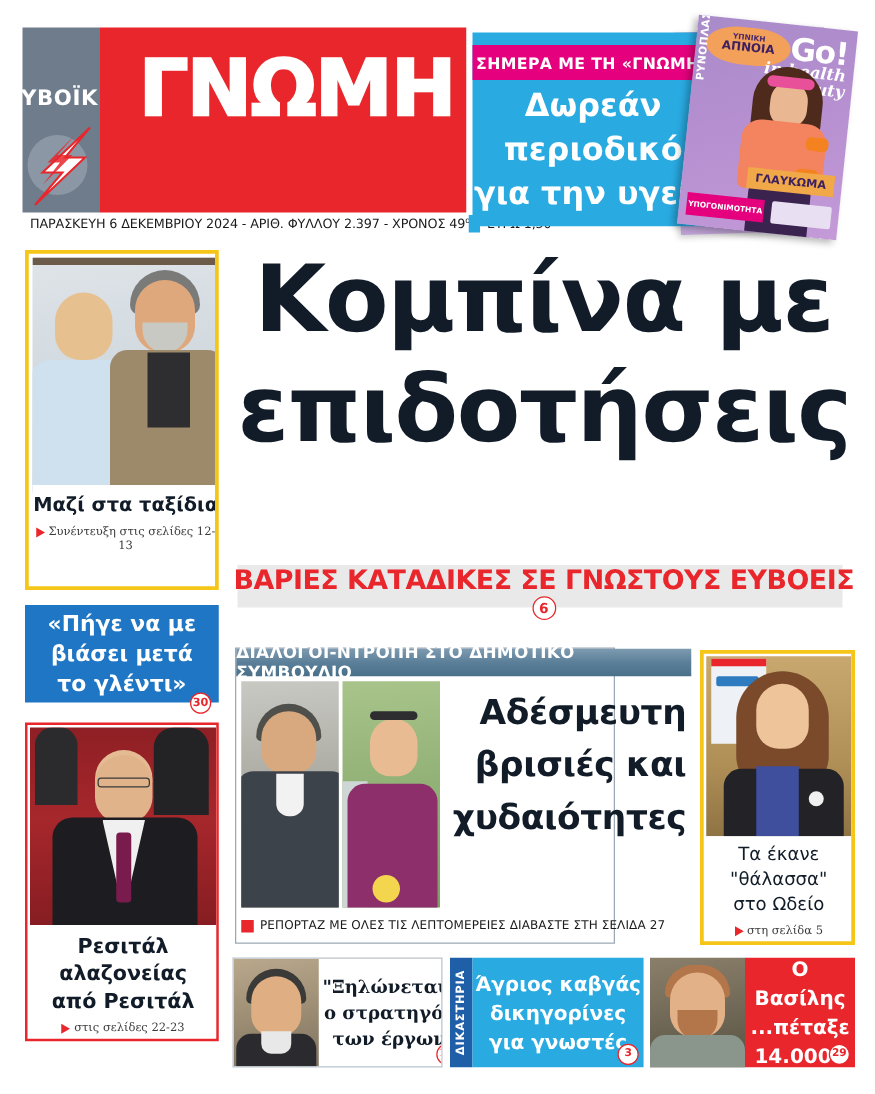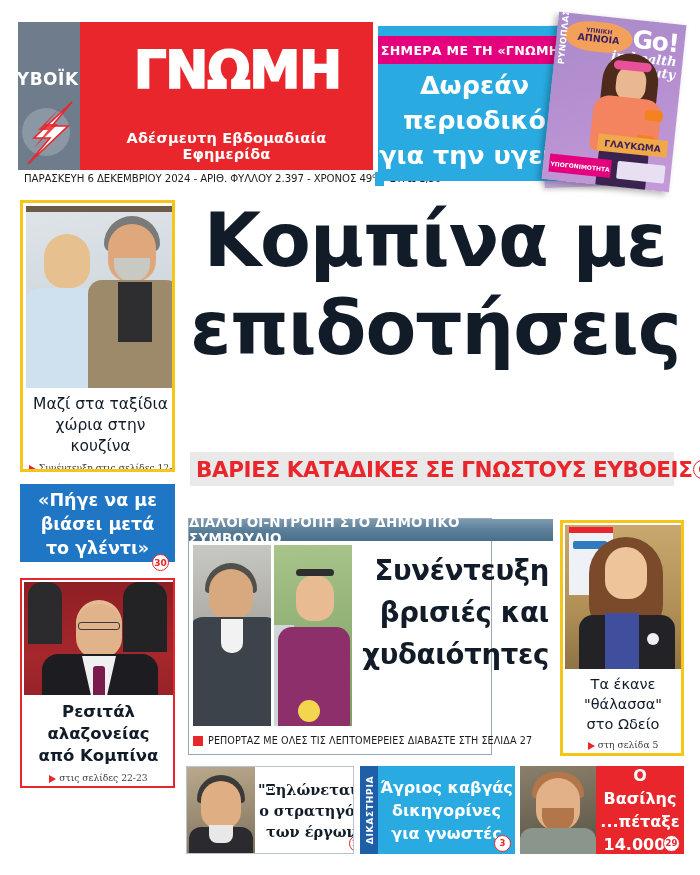--- a/index.html
+++ b/index.html
@@ -59,21 +59,21 @@
     flex: 1;
     background: #e8262b;
     position: relative;
   }
   .mast-gnomi {
     position: absolute;
     left: 4px; top: 6px;
     right: 2px;
     color: #ffffff;
     font-weight: 700;
-    font-size: 51px;
+    font-size: 62px;
     line-height: 86px;
     letter-spacing: -1px;
     text-align: center;
     margin-left: 20px;
     -webkit-text-stroke: 2px #ffffff;
   }
   .mast-sub {
     position: absolute;
     left: 0; right: 0; bottom: 8px;
     text-align: center;
@@ -243,20 +243,21 @@
   .main-head .l2 { text-align: right; }
   .head-strip {
     position: absolute;
     left: 190px; top: 452px;
     width: 484px; height: 34px;
     background: #e9e9e9;
     display: flex;
     align-items: center;
     padding-left: 6px;
     box-sizing: border-box;
+    flex-direction: column;
   }
   .head-strip-text {
     color: #e8262b;
     font-size: 21.5px;
     font-weight: 700;
     letter-spacing: -0.4px;
     white-space: nowrap;
     flex: 1;
   }
   .pbadge {
@@ -299,21 +300,21 @@
   .m-shirt { position:absolute; left:92px; top:76px; width:34px; height:60px; background:#2e2e30;}
   .ct-cap {
     position: absolute; left: 3px; bottom: 3px;
     width: 149px; height: 78px;
     background: #ffffff;
     text-align: center;
     padding-top: 6px;
     box-sizing: border-box;
   }
   .ct-cap-title {
-    font-size: 15.5px; font-weight: 400; color: #111c28; line-height: 21px;
+    font-size: 15.5px; font-weight: 700; color: #111c28; line-height: 21px;
   }
   .ref-line {
     font-size: 9.2px; color: #3b3b3b; margin-top: 5px;
     font-family: "DejaVu Serif", serif;
   }
   .ref-tri {
     display: inline-block;
     width: 0; height: 0;
     border-left: 7px solid #e8262b;
     border-top: 4px solid transparent;
@@ -345,21 +346,21 @@
     font-size: 9px;
     font-weight: 700;
     display: flex; align-items:center; justify-content:center;
     box-sizing: border-box;
     margin-left: 28px;
   }
 
   .card-recital {
     position: absolute;
     left: 20px; top: 578px;
-    width: 155px; height: 210px;
+    width: 155px; height: 255px;
     border: 2px solid #e8262b;
     background: #ffffff;
     box-sizing: border-box;
     overflow: hidden;
   }
   .cr-photo {
     position:absolute; left:2px; top:2px;
     width: 149px; height: 182px;
     background: linear-gradient(180deg,#8e1f24 0%, #a6272c 40%, #7d1a1f 100%);
     overflow: hidden;
@@ -591,21 +592,20 @@
     <div class="mast-left">
       <div class="mast-evv">ΕΥΒΟΪΚΗ</div>
       <div class="bolt-circle"></div>
       <svg class="bolt" viewBox="0 0 70 70">
         <polygon points="52,4 14,40 30,40 8,66 48,28 32,28" fill="#ffffff" stroke="#e8262b" stroke-width="1.6"></polygon>
         <polygon points="40,10 18,32 28,32 14,50 38,26 26,26" fill="#e8262b" opacity="0.85"></polygon>
       </svg>
     </div>
     <div class="mast-right">
       <div class="mast-gnomi">ΓΝΩΜΗ</div>
-      <div class="mast-sub">Αδέσμευτη Εβδομαδιαία Εφημερίδα</div>
     </div>
   </div>
 
   <div class="dateline"><span>ΠΑΡΑΣΚΕΥΗ 6 ΔΕΚΕΜΒΡΙΟΥ 2024 - ΑΡΙΘ. ΦΥΛΛΟΥ 2.397 - ΧΡΟΝΟΣ 49</span><sup>ος</sup><span> - ΕΥΡΩ 1,50</span></div>
   <div class="blue-tick"></div>
 
   <div class="promo">
     <div class="mag-back"></div>
     <div class="promo-blue"></div>
     <div class="promo-magenta">ΣΗΜΕΡΑ ΜΕ ΤΗ «ΓΝΩΜΗ»</div>
@@ -656,21 +656,20 @@
         <div class="w-head"></div>
         <div class="w-body"></div>
       <div class="m-hair"></div>
         <div class="m-head"></div>
         <div class="m-beard"></div>
       <div class="m-body"></div>
         <div class="m-shirt"></div>
     </div>
     <div class="ct-cap">
       <div class="ct-cap-title">Μαζί στα ταξίδια</div>
-      <div class="ct-cap-title">χώρια στην κουζίνα</div>
       <div class="ref-line"><span class="ref-tri"></span><span>Συνέντευξη στις σελίδες 12-13</span></div>
     </div>
   </div>
 
   <div class="card-quote">
     <div>«Πήγε να με</div>
     <div>βιάσει μετά</div>
     <div>το γλέντι»</div>
     <div class="badge-abs" style="right:6px; bottom:-9px;">30</div>
   </div>
@@ -682,21 +681,21 @@
       <div class="cr-bald"></div>
         <div class="cr-head"></div>
         <div class="cr-glass"></div>
       <div class="cr-suit"></div>
         <div class="cr-shirt"></div>
         <div class="cr-tie"></div>
     </div>
     <div class="cr-cap">
       <div class="cr-cap-title">Ρεσιτάλ</div>
       <div class="cr-cap-title">αλαζονείας</div>
-      <div class="cr-cap-title">από Κομπίνα</div>
+      <div class="cr-cap-title">από Ρεσιτάλ</div>
       <div class="ref-line"><span class="ref-tri"></span><span>στις σελίδες 22-23</span></div>
     </div>
   </div>
 
   <div class="center-art">
     <div class="ca-bar">ΔΙΑΛΟΓΟΙ-ΝΤΡΟΠΗ ΣΤΟ ΔΗΜΟΤΙΚΟ ΣΥΜΒΟΥΛΙΟ</div>
     <div class="ca-photos">
       <div class="ph ph1">
         <div class="p1-hair"></div>
           <div class="p1-head"></div>
@@ -706,21 +705,21 @@
       <div class="ph ph2">
         <div class="p2-hair"></div>
           <div class="p2-head"></div>
           <div class="p2-band"></div>
         <div class="p2-jacket"></div>
           <div class="p2-body"></div>
           <div class="p2-lemon"></div>
       </div>
     </div>
     <div class="ca-head">
-      <div>Συνέντευξη</div>
+      <div>Αδέσμευτη</div>
       <div>βρισιές και</div>
       <div>χυδαιότητες</div>
     </div>
     <div class="ca-foot">
       <span class="red-sq"></span>
       <span>ΡΕΠΟΡΤΑΖ ΜΕ ΟΛΕΣ ΤΙΣ ΛΕΠΤΟΜΕΡΕΙΕΣ ΔΙΑΒΑΣΤΕ ΣΤΗ ΣΕΛΙΔΑ 27</span>
     </div>
   </div>
 
   <div class="card-odeio">

